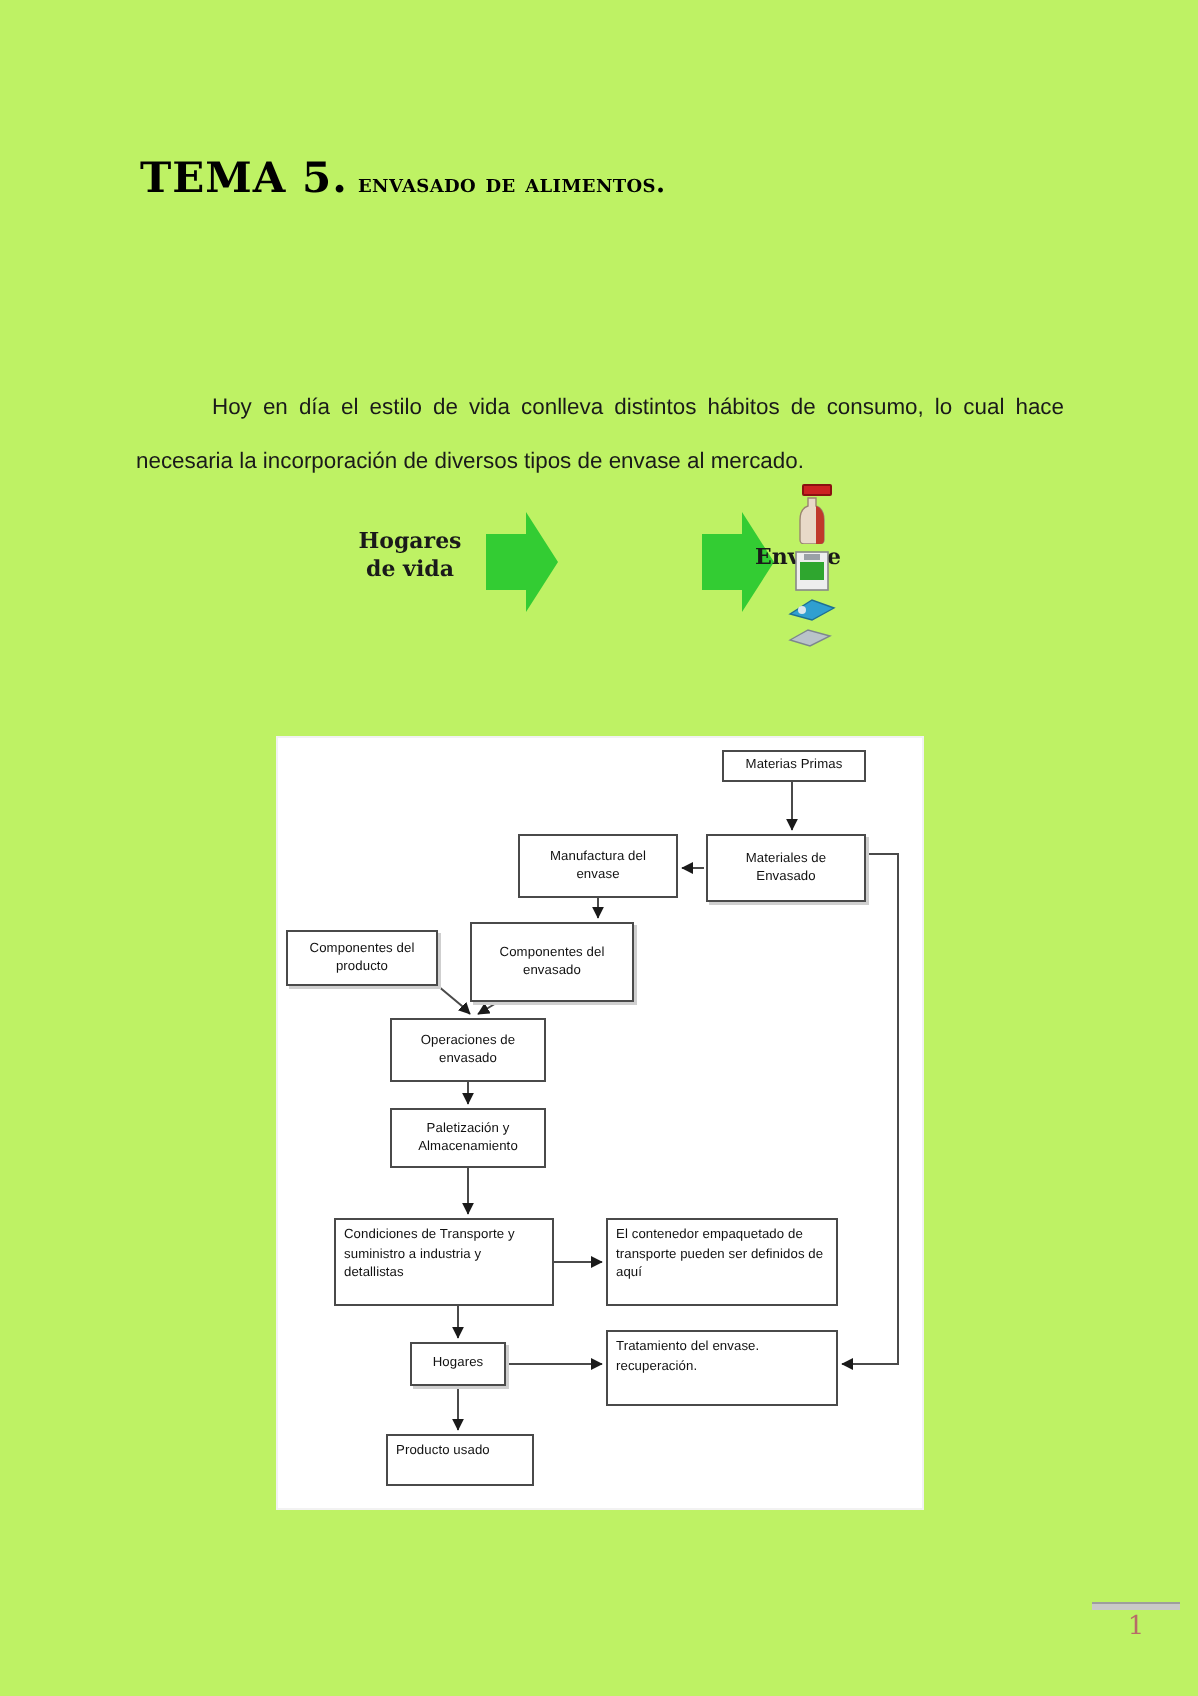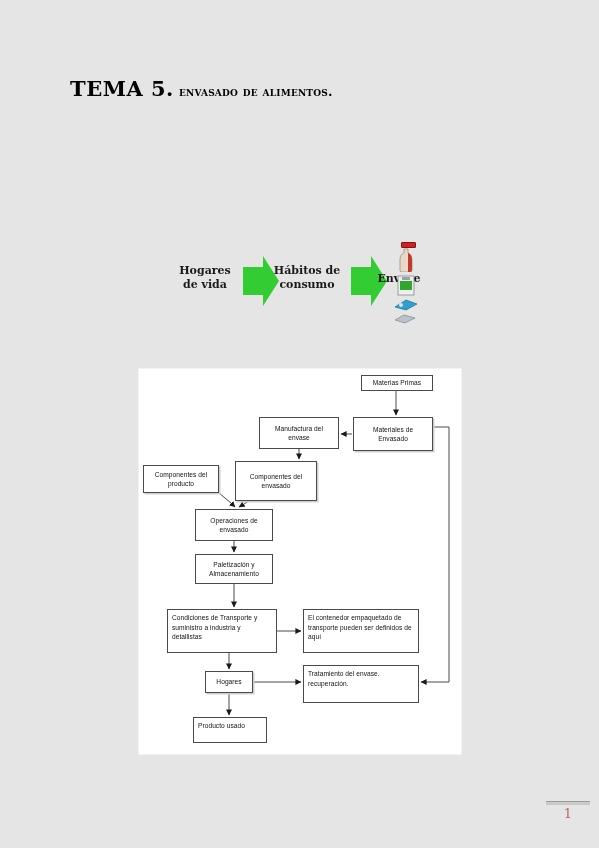--- a/index.html
+++ b/index.html
@@ -10,21 +10,21 @@
   body {
     width: 599px;
     height: 848px;
     position: relative;
     font-family: "Liberation Sans", sans-serif;
     overflow: hidden;
   }
   .page {
     position: absolute;
     inset: 0;
-    background: #e5e5e5;
+    background: #bef264;
   }
 
   
   .doc-title {
     position: absolute;
     left: 70px;
     top: 76px;
     font-family: "DejaVu Serif", serif;
     color: #000000;
     white-space: nowrap;
@@ -169,30 +169,30 @@
 </head>
 <body>
 
 <div class="page">
 
   <div class="doc-title">
     <span class="t-main">TEMA 5.</span>
     <span class="t-sub">ENVASADO DE ALIMENTOS.</span>
   </div>
 
+  <p class="body-para">Hoy en día el estilo de vida conlleva distintos hábitos de consumo, lo cual hace necesaria la incorporación de diversos tipos de envase al mercado.</p>
 
   <div class="fig1">
 
     <div class="lbl lbl-estilo">Hogares de vida</div>
 
     <svg class="grn-arrow arrow1" viewBox="0 0 40 54">
       <path d="M2 13 L22 13 L22 2 L38 27 L22 52 L22 41 L2 41 Z" fill="#33cc33"></path>
     </svg>
 
-    <div class="lbl lbl-habitos">Hábitos de consumo</div>
 
     <svg class="grn-arrow arrow2" viewBox="0 0 40 54">
       <path d="M2 13 L22 13 L22 2 L38 27 L22 52 L22 41 L2 41 Z" fill="#33cc33"></path>
     </svg>
 
     <div class="lbl lbl-envase">Envase</div>
 
     <div class="pack pack-cap"></div>
 
     <svg class="pack pack-bottle" viewBox="0 0 24 24">

